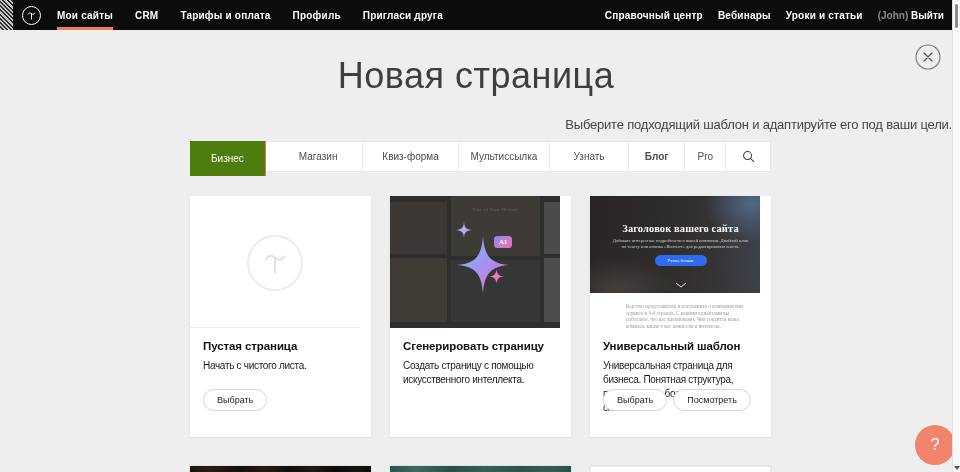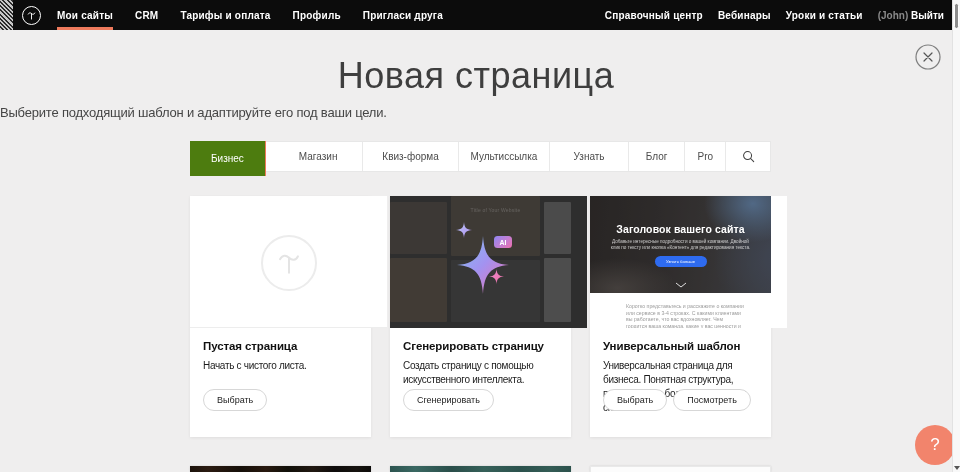--- a/index.html
+++ b/index.html
@@ -22,34 +22,34 @@
   .nav-user b { color:#fff; font-weight:700; }
 
   
   .scrollbar { position:absolute; right:0; top:0; width:8px; height:472px; background:#f8f8f8; border-left:1px solid #e2e2e2; z-index:9; }
   .scroll-thumb { position:absolute; top:3px; left:1px; width:5px; height:26px; background:#8d8d8d; border-radius:3px; border:1px solid #fff; }
   .scroll-arrow { position:absolute; bottom:2px; left:1px; width:0; height:0; border-left:3px solid transparent; border-right:3px solid transparent; border-top:4px solid #555; }
 
   
   .close-btn { position:absolute; left:915px; top:44px; width:26px; height:26px; cursor:pointer; z-index:6; }
   .page-title { position:absolute; top:55px; left:0; width:952px; text-align:center; font-size:36px; font-weight:300; color:#3e3e3e; letter-spacing:.5px; }
-  .page-subtitle { position:absolute; top:105px; left:0; width:952px; text-align:left; font-size:13px; color:#454545; letter-spacing:-.2px; }
+  .page-subtitle { position:absolute; top:117px; left:0; width:952px; text-align:right; font-size:13px; color:#454545; letter-spacing:-.2px; }
 
   
   .tabs { position:absolute; left:190px; top:141px; width:581px; height:31px; display:flex; background:#fff; border:1px solid #e7e7e7; }
   .tab { border-right:1px solid #e9e9e9; display:flex; align-items:center; justify-content:center; font-size:10px; color:#4c4c4c; cursor:pointer; background:#fff; }
   .tab:nth-child(1){ width:78px; } .tab:nth-child(2){ width:100px;padding-left:8px; } .tab:nth-child(3){ width:98px; }
-  .tab:nth-child(4){ width:94px; } .tab:nth-child(5){ width:81px; } .tab:nth-child(6){ width:58px; }
+  .tab:nth-child(4){ width:94px; } .tab:nth-child(5){ width:81px; } .tab:nth-child(6){ width:58px;font-weight:bold; }
   .tab:nth-child(7){ width:42px; } .tab-search { width:45px; border-right:none; display:flex; align-items:center; justify-content:center; cursor:pointer; background:#fff; }
   .tab.active { background:#4d7c0f; color:#fff; border-color:#ef7a5b; margin:-1px 0 -1px -1px; height:35px; }
 
   
   .cards { position:absolute; left:190px; top:196px; display:flex; gap:19px; }
   .card { width:181px; height:241px; background:#fff; box-shadow:0 1px 3px rgba(0,0,0,.07); position:relative; }
-  .card-media { width:197px; height:132px; position:relative; overflow:hidden; }
+  .card-media { width:170px; height:132px; position:relative; overflow:hidden;font-family:Liberation Serif, serif; }
   .card-body { padding:12px 13px 0 13px; }
   .card-title { font-size:11.5px; font-weight:700; color:#111; letter-spacing:-.1px; }
   .card-desc { margin-top:7px; font-size:10px; line-height:14px; color:#1c1c1c; letter-spacing:-.3px; width:158px; }
   .card-buttons { position:absolute; left:13px; bottom:26px; display:flex; gap:6px; }
   .pill-btn { border:1px solid #d7d7d7; border-radius:12px; background:#fff; padding:5px 13px; font-size:9px; color:#1c1c1c; cursor:pointer; white-space:nowrap; font-family:"Liberation Sans",sans-serif; }
 
   
   .media-blank { background:#fff; border-bottom:1px solid #ededed; display:flex; align-items:center; justify-content:center; }
   .blank-logo { width:56px; height:56px; border:2px solid #ececec; border-radius:50%; display:flex; align-items:center; justify-content:center; margin-top:2px; }
 
@@ -205,23 +205,20 @@
         </linearGradient>
           </defs>
         <path d="M40 0 C42 28 52 38 80 40 C52 42 42 52 40 80 C38 52 28 42 0 40 C28 38 38 28 40 0 Z" fill="url(#g3)"></path>
       </svg>
       <div class="ai-badge">AI</div>
     </div>
     <div class="card-body">
       <div class="card-title">Сгенерировать страницу</div>
       <div class="card-desc">Создать страницу с помощью искусственного интеллекта.</div>
     </div>
-    <div class="card-buttons">
-      <button class="pill-btn">Сгенерировать</button>
-    </div>
   </div>
 
   <div class="card">
     <div class="card-media media-univ">
       <div class="hero">
         <div class="hero-inner">
           <div class="hero-heading">Заголовок вашего сайта</div>
           <div class="hero-sub">Добавьте интересные подробности о вашей компании. Двойной клик по тексту или кнопка «Контент» для редактирования текста.</div>
           <div class="hero-cta">Узнать больше</div>
           <svg class="hero-chevron" width="12" height="6" viewBox="0 0 12 6">

